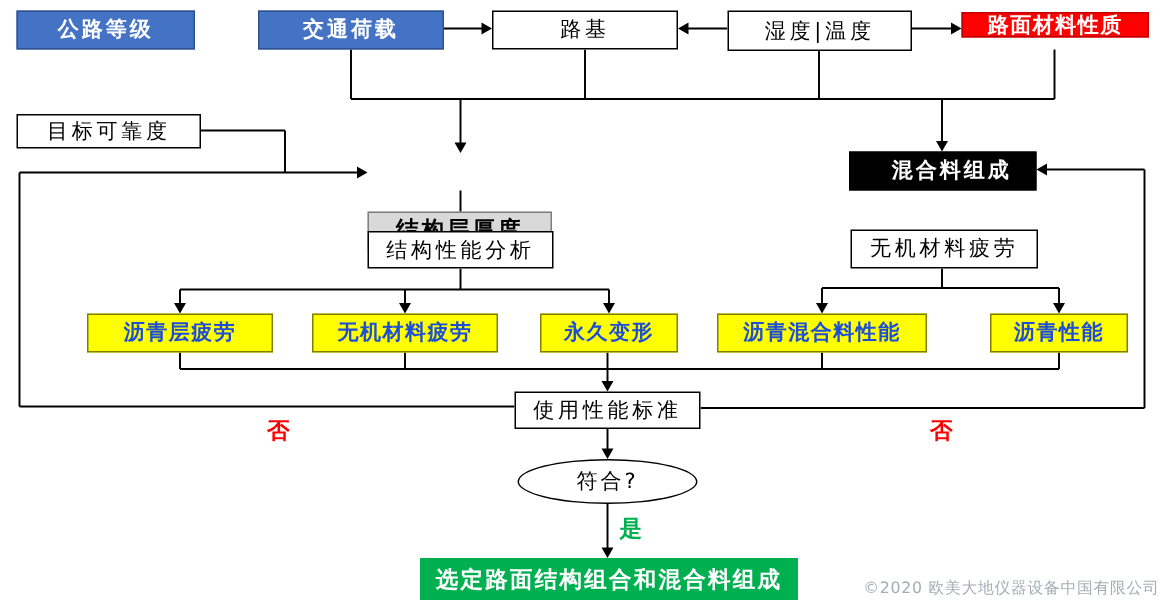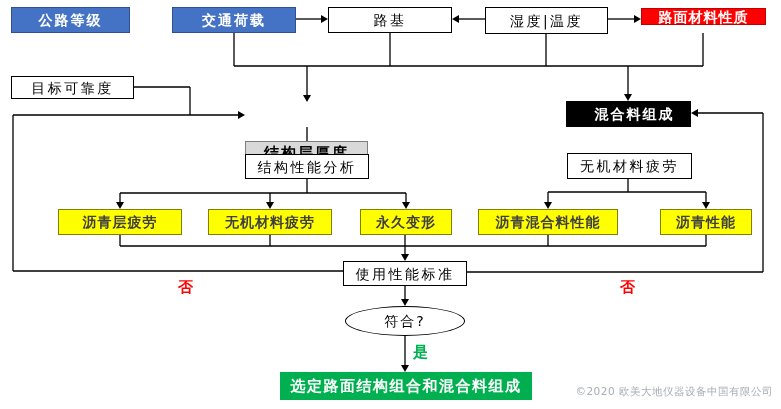--- a/index.html
+++ b/index.html
@@ -9,21 +9,21 @@
   }
   svg.wires{position:absolute;left:0;top:0;pointer-events:none;}
   .node{
     position:absolute;box-sizing:border-box;display:flex;align-items:center;justify-content:center;
     font-size:14px;line-height:1;white-space:nowrap;text-align:center;
   }
   .blue{background:#4472C4;border:1.5px solid #2F528F;color:#fff;font-weight:bold;letter-spacing:2px;}
   .red{background:#FF0000;border:1.5px solid #C00000;color:#fff;font-weight:bold;letter-spacing:1px;}
   .blk{background:#000;border:1.5px solid #000;color:#fff;font-weight:bold;letter-spacing:2px;}
   .gray{background:#D9D9D9;border:1.2px solid #7F7F7F;color:#000;font-weight:bold;letter-spacing:2px;font-size:15px;}
-  .yellow{background:#FFFF00;border:1.5px solid #808000;color:#404040;font-weight:bold;letter-spacing:1px;}
+  .yellow{background:#FFFF00;border:1.5px solid #808000;color:#1d4ed8;font-weight:bold;letter-spacing:1px;}
   .white{background:#fff;border:1.2px solid #000;color:#000;font-weight:normal;letter-spacing:2.5px;}
   .green{background:#00B050;border:1.5px solid #00B050;color:#fff;font-weight:bold;letter-spacing:1.5px;font-size:15px;}
   .ellipse{background:#fff;border:1.5px solid #000;border-radius:50%;color:#000;letter-spacing:2px;}
   .edge-label{position:absolute;font-size:15px;font-weight:bold;line-height:1;}
   .no-label{color:#FF0000;}
   .yes-label{color:#00B050;}
   .copyright{
     position:absolute;top:385px;right:8px;font-size:10.5px;color:#A6ADB5;
     letter-spacing:.5px;white-space:nowrap;
   }

